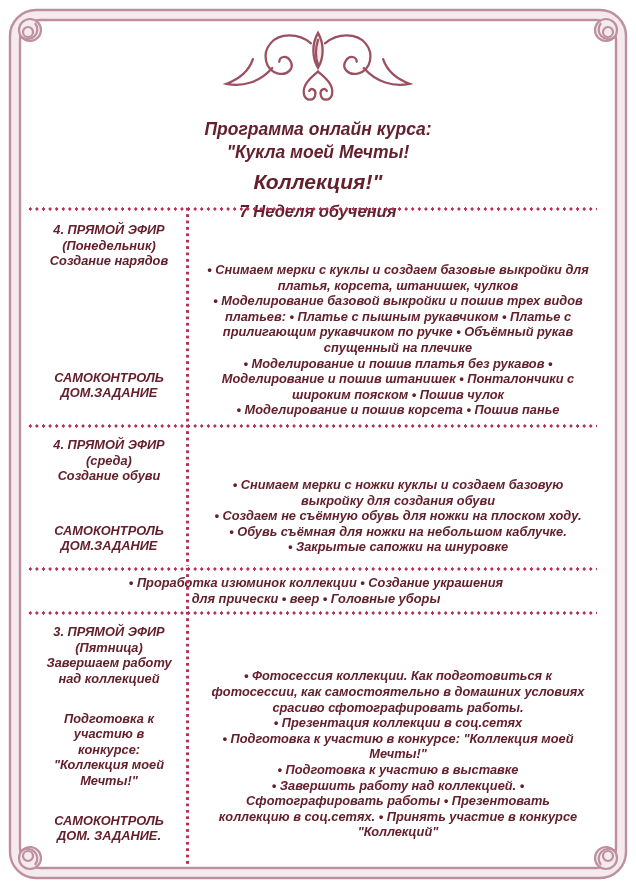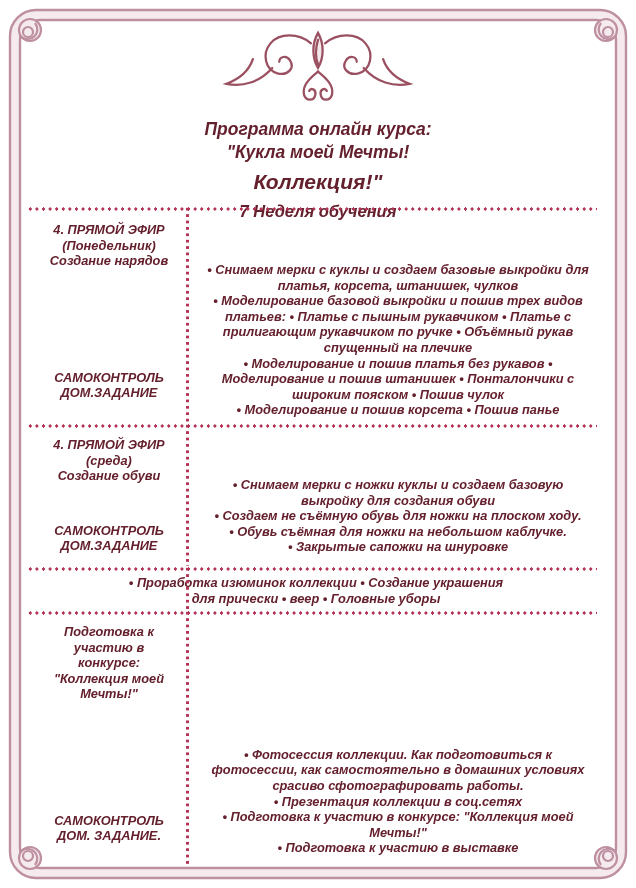--- a/index.html
+++ b/index.html
@@ -43,21 +43,21 @@
     background-image:radial-gradient(circle,var(--dot-crimson) 1.5px,rgba(255,255,255,0) 1.7px);
     background-size:5px 6.4px;background-repeat:repeat-y;background-position:50% 0;
   }
   .blk{white-space:pre-line;}
   .r1 .left{padding:10px 2px 22px;}
   .r1 .right{padding-top:5px;padding-bottom:5px;}
   .r2 .left{padding:8px 2px 12px;}
   .r2 .right{padding-top:7px;padding-bottom:11px;margin-top:20px;}
   .r3 .left,.r3 .right{justify-content:center;}
   .r4 .left{padding:8px 2px 22px;}
-  .r4 .right{padding-top:7px;padding-bottom:10px;}
+  .r4 .right{padding-top:7px;padding-bottom:26px;}
 </style>
 </head>
 <body>
 
 <div class="page">
 
   <svg class="frame-svg" width="636" height="888" viewBox="0 0 636 888" aria-hidden="true">
     <rect class="f-band" x="10" y="10" width="616" height="868" rx="26"></rect>
     <rect class="f-inner" x="20" y="20" width="596" height="848" rx="20"></rect>
     <g class="f-knot">
@@ -158,35 +158,43 @@
           <div class="blk">• Проработка изюминок коллекции • Создание украшения
 для прически • веер • Головные уборы</div>
         </div>
         <div class="vdots"></div>
       </div>
 
       <div class="sep"></div>
 
       <div class="row r4">
         <div class="cell left">
+          <div class="blk">3. ПРЯМОЙ ЭФИР
+(Пятница)
+Завершаем работу
+над коллекцией</div>
           <div class="blk">Подготовка к
 участию в
 конкурсе:
 "Коллекция моей
 Мечты!"</div>
           <div class="blk">САМОКОНТРОЛЬ
 ДОМ. ЗАДАНИЕ.</div>
         </div>
         <div class="cell right">
           <div class="blk">• Фотосессия коллекции. Как подготовиться к
 фотосессии, как самостоятельно в домашних условиях
 срасиво сфотографировать работы.
 • Презентация коллекции в соц.сетях</div>
           <div class="blk">• Подготовка к участию в конкурсе: "Коллекция моей
 Мечты!"
 • Подготовка к участию в выставке</div>
+          <div class="blk">• Завершить работу над коллекцией. •
+Сфотографировать работы • Презентовать
+коллекцию в соц.сетях. • Принять участие в конкурсе
+"Коллекций"</div>
         </div>
         <div class="vdots"></div>
       </div>
 
     </div>
   </div>
 </div>
 
 </body></html>

